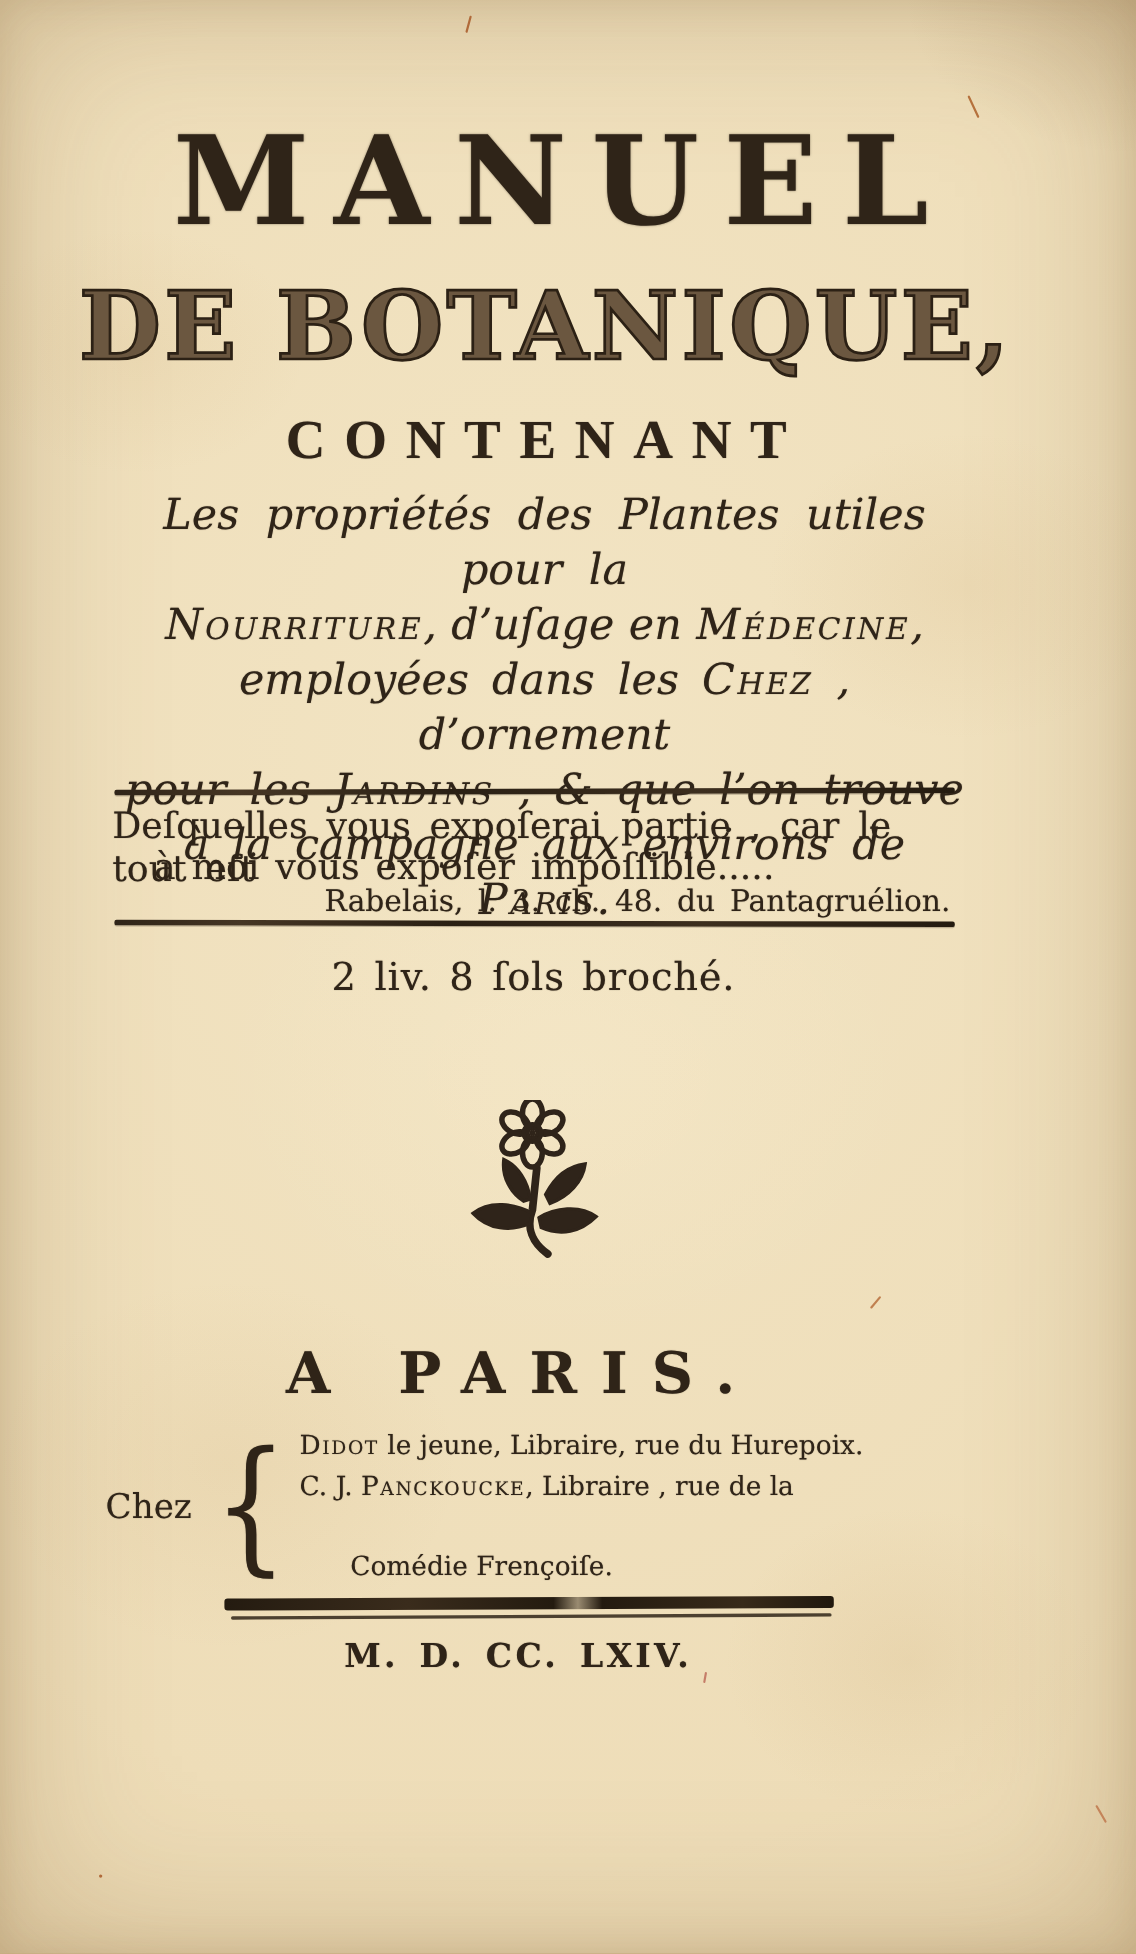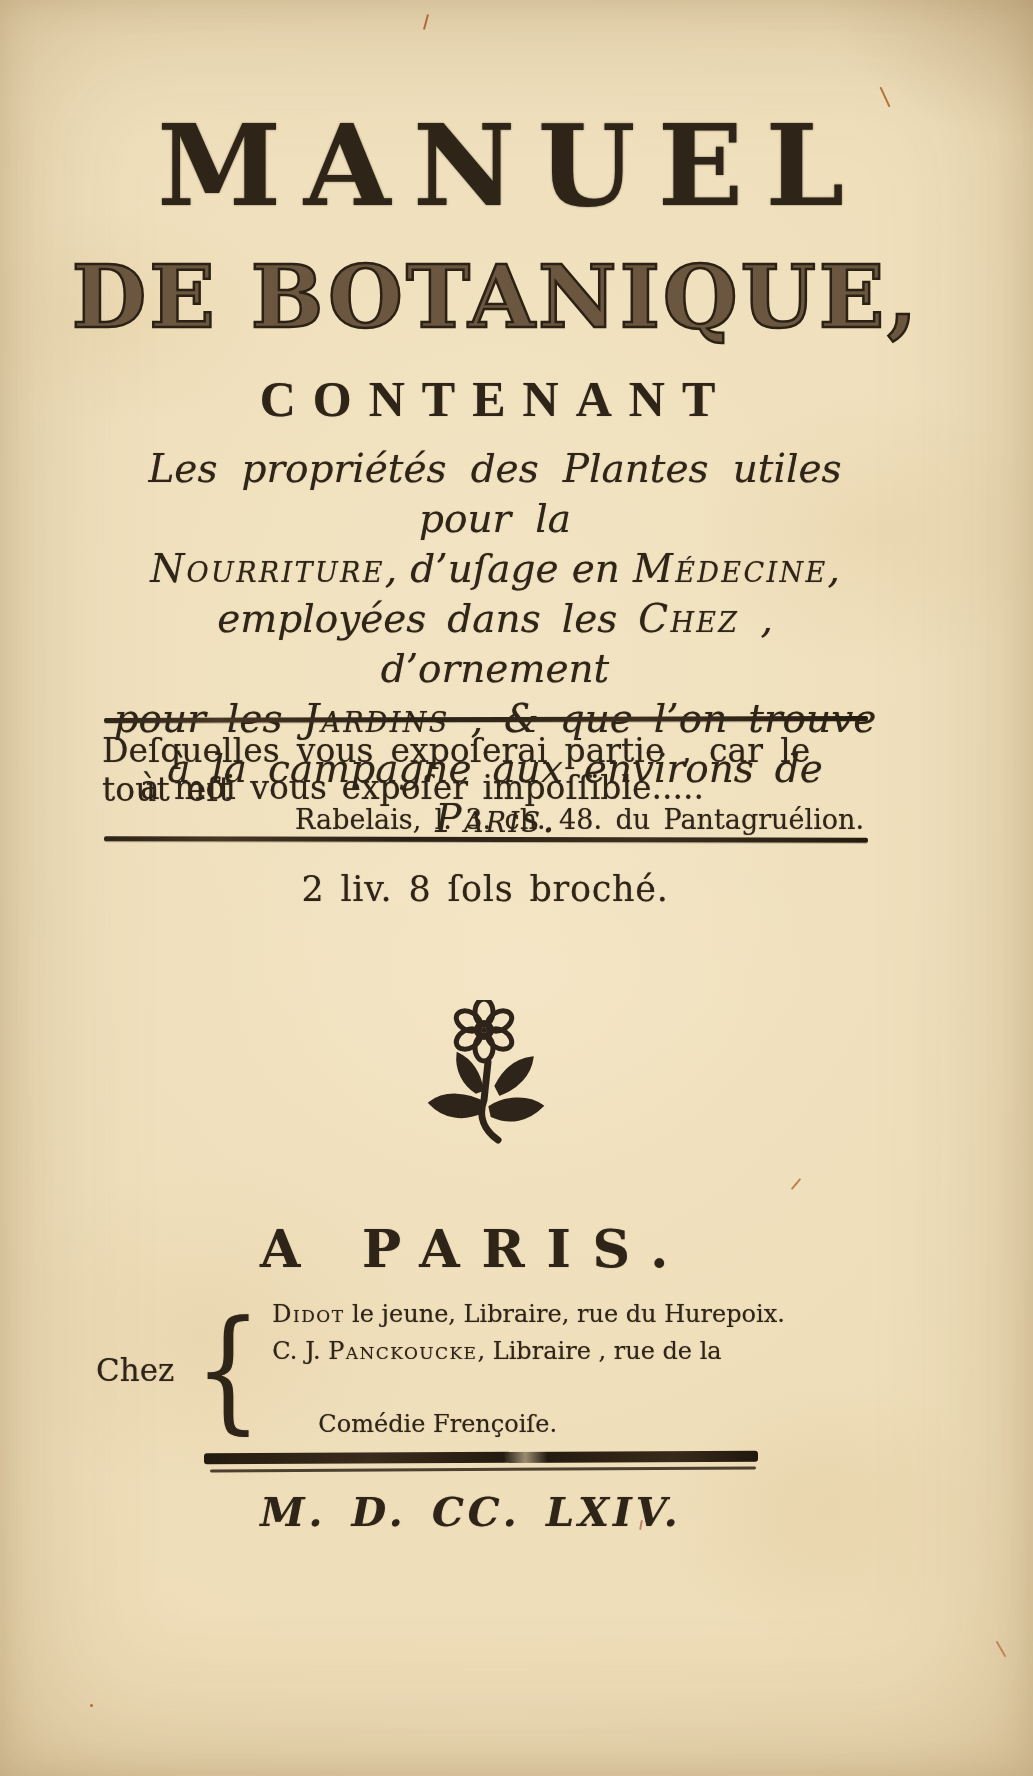--- a/index.html
+++ b/index.html
@@ -88,21 +88,21 @@
     top:1452px; left:204px; width:554px; height:11px; border-radius:3px;
     transform:rotate(-.25deg);
     background:linear-gradient(90deg,#241b10,#3a2c1c 30%,#241b10 54%,rgba(50,38,23,.45) 58%,#241b10 62%,#382a1a 85%,#20180e);
   }
   .drule-thin{
     top:1468px; left:210px; width:546px; height:3px; border-radius:2px;
     background:#2f2418; opacity:.85; transform:rotate(-.3deg);
   }
   .date{
     top:1488px; left:40px; width:862px; text-align:center;
-    font-size:40px; font-weight:700; letter-spacing:.1em; word-spacing:.18em;font-style:italic;
+    font-size:30px; font-weight:700; letter-spacing:.1em; word-spacing:.18em;
   }
 
   .speck{ position:absolute; border-radius:2px; pointer-events:none; }
 </style>
 </head>
 <body>
 
 <div class="page">
   <div class="mottle"></div>
 

